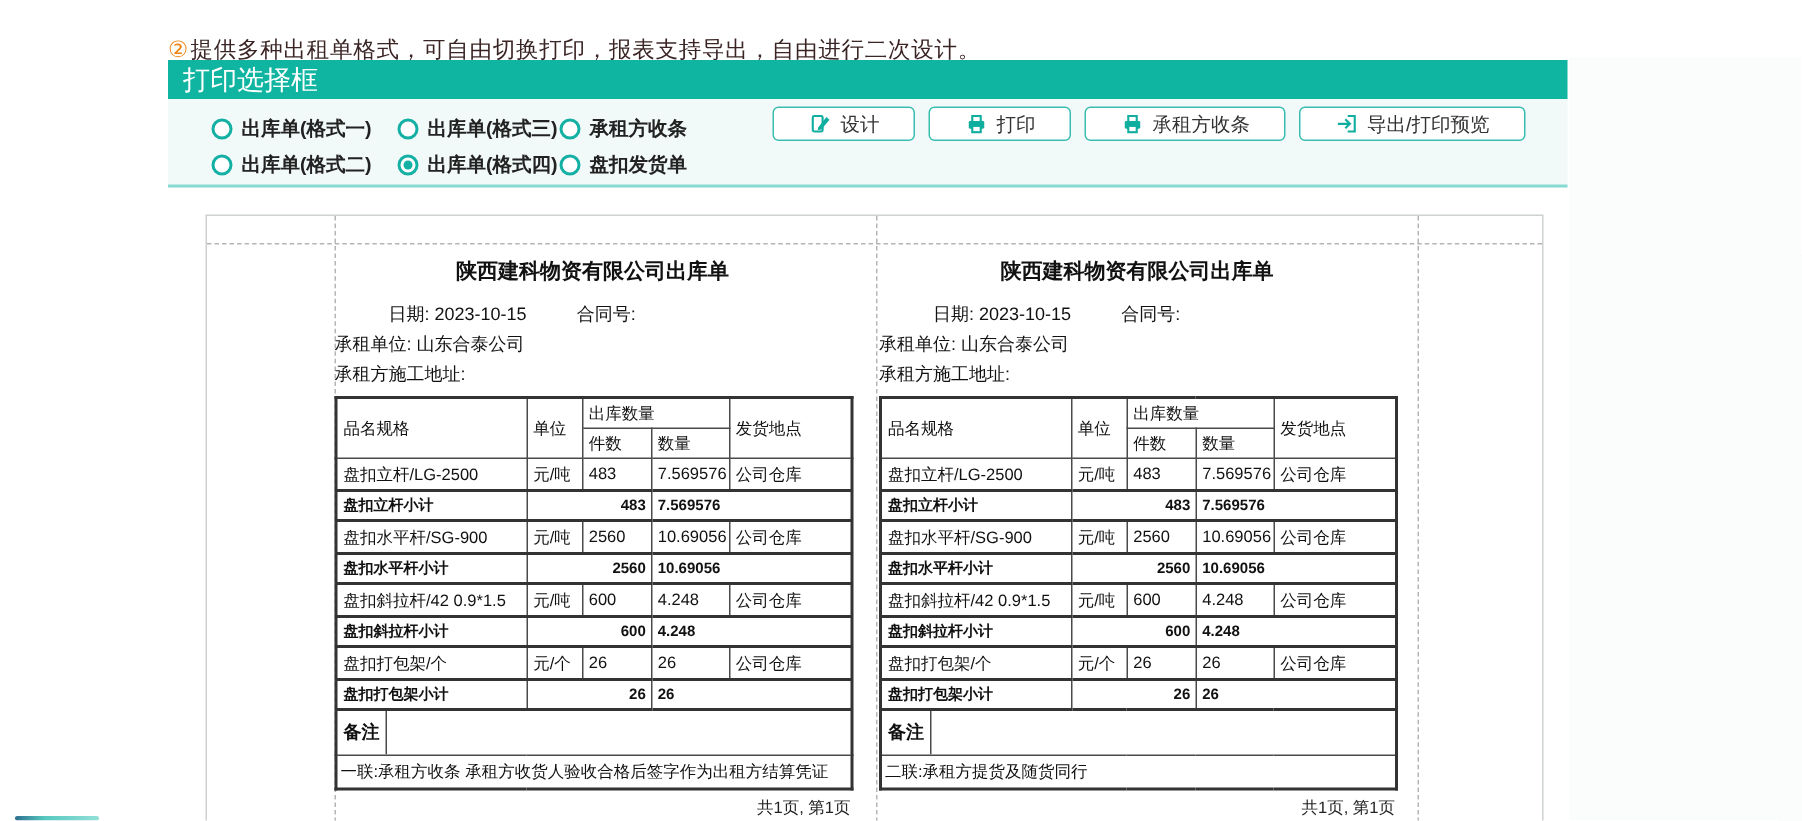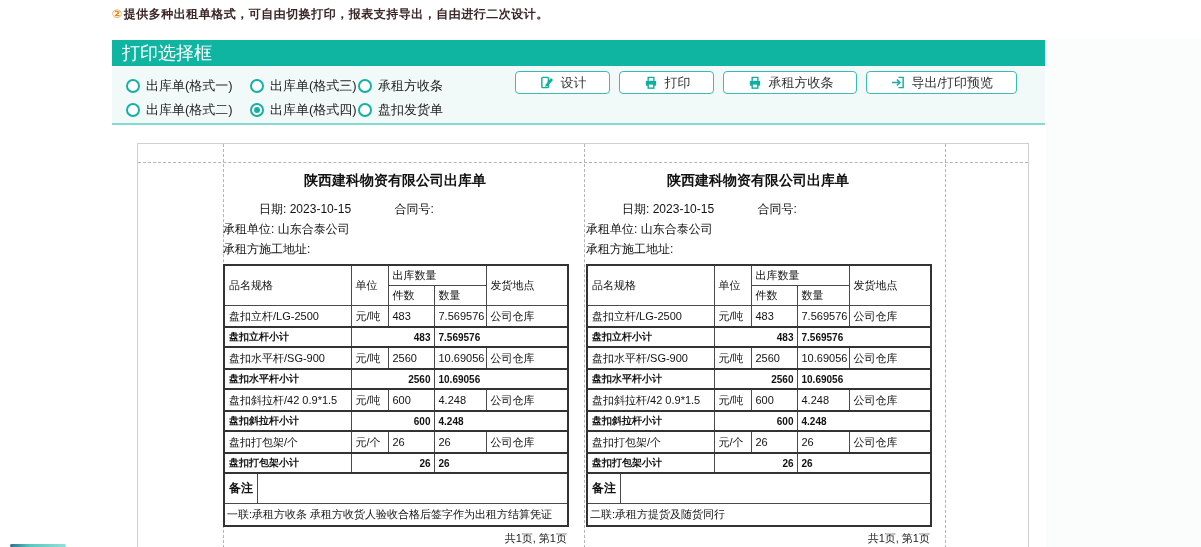--- a/index.html
+++ b/index.html
@@ -3,46 +3,46 @@
 <meta charset="utf-8">
 <style>
   html,body{margin:0;padding:0;}
   body{
     width:1201px;height:547px;position:relative;overflow:hidden;
     background:#ffffff;
     font-family:"Liberation Sans","DejaVu Sans",sans-serif;
     -webkit-font-smoothing:antialiased;
   }
   
-  .top-note{position:absolute;left:112px;top:6px;font-size:12px;font-weight:bold;color:#3a2424;letter-spacing:.5px;}
+  .top-note{position:absolute;left:112px;top:24px;font-size:15px;font-weight:normal;color:#3a2424;letter-spacing:.5px;}
   .top-note .badge{color:#ee8411;margin-right:1px;}
   
   .bg-right{position:absolute;left:1046px;top:38px;width:155px;height:509px;background:#fafdfc;}
   
   .panel{position:absolute;left:112px;top:40px;width:933px;height:83px;background:#f2faf9;border-bottom:2px solid #86dbd1;box-sizing:content-box;}
   .panel-header{height:26px;background:#10b5a2;color:#ffffff;font-size:18px;line-height:26px;padding-left:10px;}
-  .radio-grid{position:absolute;left:14px;top:34px;display:grid;grid-template-columns:124px 108px 150px;grid-template-rows:24px 24px;grid-auto-flow:column;}
+  .radio-grid{position:absolute;left:29px;top:34px;display:grid;grid-template-columns:124px 108px 150px;grid-template-rows:24px 24px;grid-auto-flow:column;font-weight:bold;}
   .radio-item{display:flex;align-items:center;gap:6px;font-size:13px;color:#222;}
   .radio-circle{width:14px;height:14px;border:2px solid #14b0a4;border-radius:50%;box-sizing:border-box;background:#fff;flex:0 0 auto;}
   .radio-circle.selected::after{content:'';display:block;width:6px;height:6px;margin:2px;background:#14b0a4;border-radius:50%;}
   .btn-row{position:absolute;right:28px;top:31px;display:flex;gap:9px;}
   .btn{display:flex;align-items:center;gap:5px;background:#ffffff;border:1px solid #3abdb1;border-radius:4px;height:23px;padding:0 23px;font-size:13px;color:#333;box-sizing:border-box;cursor:pointer;white-space:nowrap;}
   .btn svg{display:block;}
   
   .page{position:absolute;left:137px;top:143px;width:890px;height:404px;background:#ffffff;border:1px solid #cdd1d1;}
   .guide-h{position:absolute;left:0;right:0;top:18px;border-top:1px dashed #b5b5b5;}
   .guide-v{position:absolute;top:0;bottom:0;width:0;border-left:1px dashed #b5b5b5;}
   .gv1{left:85px;} .gv2{left:446px;} .gv3{left:807px;}
   
   .note-copy{position:absolute;top:25px;width:344px;}
   .copy-1{left:85px;} .copy-2{left:448px;}
   .doc-title{text-align:center;font-size:14px;font-weight:bold;color:#111;margin:3px 0 9px;}
   .doc-line{font-size:12px;color:#111;line-height:20px;white-space:nowrap;}
   .doc-line.date-line{padding-left:36px;}
-  .contract-label{margin-left:40px;}
+  .contract-label{margin-left:30px;}
   table.doc-table{border-collapse:collapse;width:344px;margin-top:5px;table-layout:fixed;border:2px solid #333;}
   .doc-table td,.doc-table th{border:1px solid #4a4a4a;font-size:11px;font-weight:normal;color:#111;padding:1px 4px;text-align:left;vertical-align:middle;white-space:nowrap;overflow:hidden;}
   .doc-table thead td{height:17px;}
   .item-row td{height:18px;}
   .sub-row td{font-weight:bold;font-size:10px;border-top:2px solid #333;border-bottom:2px solid #333;height:16px;}
   .sub-pieces{text-align:right !important;padding-right:3px !important;}
   .remark-cell{padding:0 !important;height:29px;}
   .remark-wrap{display:flex;height:29px;align-items:center;font-weight:bold;}
   .remark-label{width:33px;border-right:1px solid #4a4a4a;height:100%;display:flex;align-items:center;padding:0 4px;font-size:12px;box-sizing:border-box;}
   .copy-note-row td{font-size:11px;padding:3px 2px;height:15px;}

